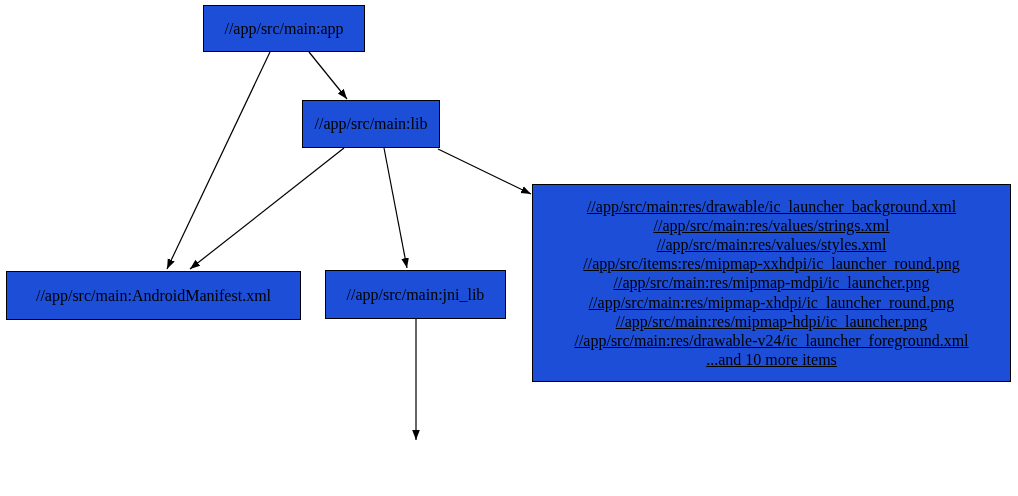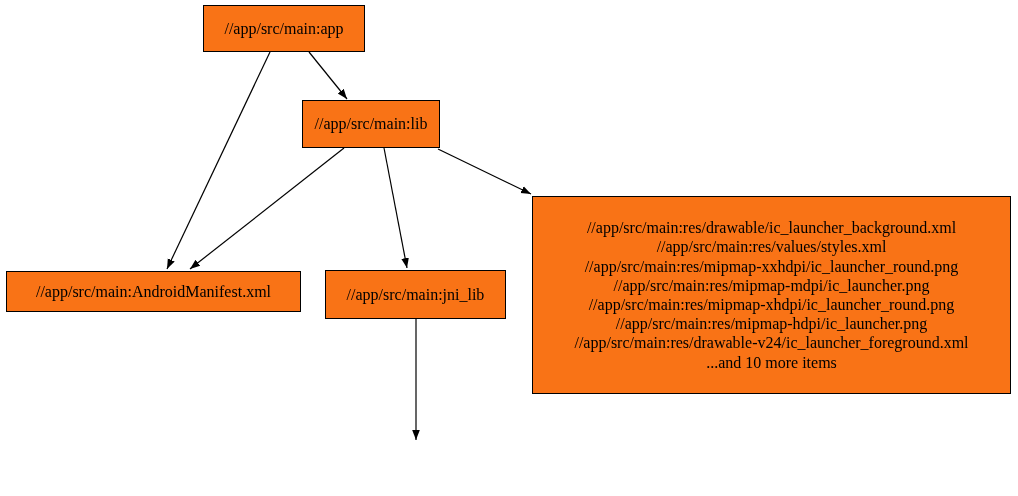--- a/index.html
+++ b/index.html
@@ -24,35 +24,35 @@
     height: 496px;
   }
   .edges-layer line {
     stroke: #000000;
     stroke-width: 1.2;
   }
   .node {
     position: absolute;
     box-sizing: border-box;
     border: 1.5px solid #000000;
-    background: #f97316;
+    background: #1d4ed8;
     display: flex;
     flex-direction: column;
     align-items: center;
     justify-content: center;
     text-align: center;
     font-size: 16px;
     line-height: 19.2px;
     white-space: nowrap;
   }
   .node-app       { left: 203px; top: 5px;   width: 162px; height: 47px; }
   .node-lib       { left: 302px; top: 100px; width: 138px; height: 48px; }
-  .node-manifest  { left: 6px;   top: 271px; width: 295px; height: 41px; }
+  .node-manifest  { left: 6px;   top: 271px; width: 295px; height: 49px; }
   .node-jni-lib   { left: 325px; top: 270px; width: 181px; height: 49px; }
-  .node-resources { left: 532px; top: 196px; width: 479px; height: 198px; }
+  .node-resources { left: 532px; top: 184px; width: 479px; height: 198px; text-decoration: underline; }
   .node-native    { left: 282px; top: 442px; width: 268px; height: 49px; }
   .res-line {
     width: 100%;
     text-align: center;
   }
 </style>
 </head>
 <body>
 
 <div class="canvas">
@@ -82,22 +82,23 @@
   <div class="node node-manifest">
     <span>//app/src/main:AndroidManifest.xml</span>
   </div>
 
   <div class="node node-jni-lib">
     <span>//app/src/main:jni_lib</span>
   </div>
 
   <div class="node node-resources">
     <div class="res-line">//app/src/main:res/drawable/ic_launcher_background.xml</div>
+    <div class="res-line">//app/src/main:res/values/strings.xml</div>
     <div class="res-line">//app/src/main:res/values/styles.xml</div>
-    <div class="res-line">//app/src/main:res/mipmap-xxhdpi/ic_launcher_round.png</div>
+    <div class="res-line">//app/src/items:res/mipmap-xxhdpi/ic_launcher_round.png</div>
     <div class="res-line">//app/src/main:res/mipmap-mdpi/ic_launcher.png</div>
     <div class="res-line">//app/src/main:res/mipmap-xhdpi/ic_launcher_round.png</div>
     <div class="res-line">//app/src/main:res/mipmap-hdpi/ic_launcher.png</div>
     <div class="res-line">//app/src/main:res/drawable-v24/ic_launcher_foreground.xml</div>
     <div class="res-line">...and 10 more items</div>
   </div>
 
 
 </div>
 

